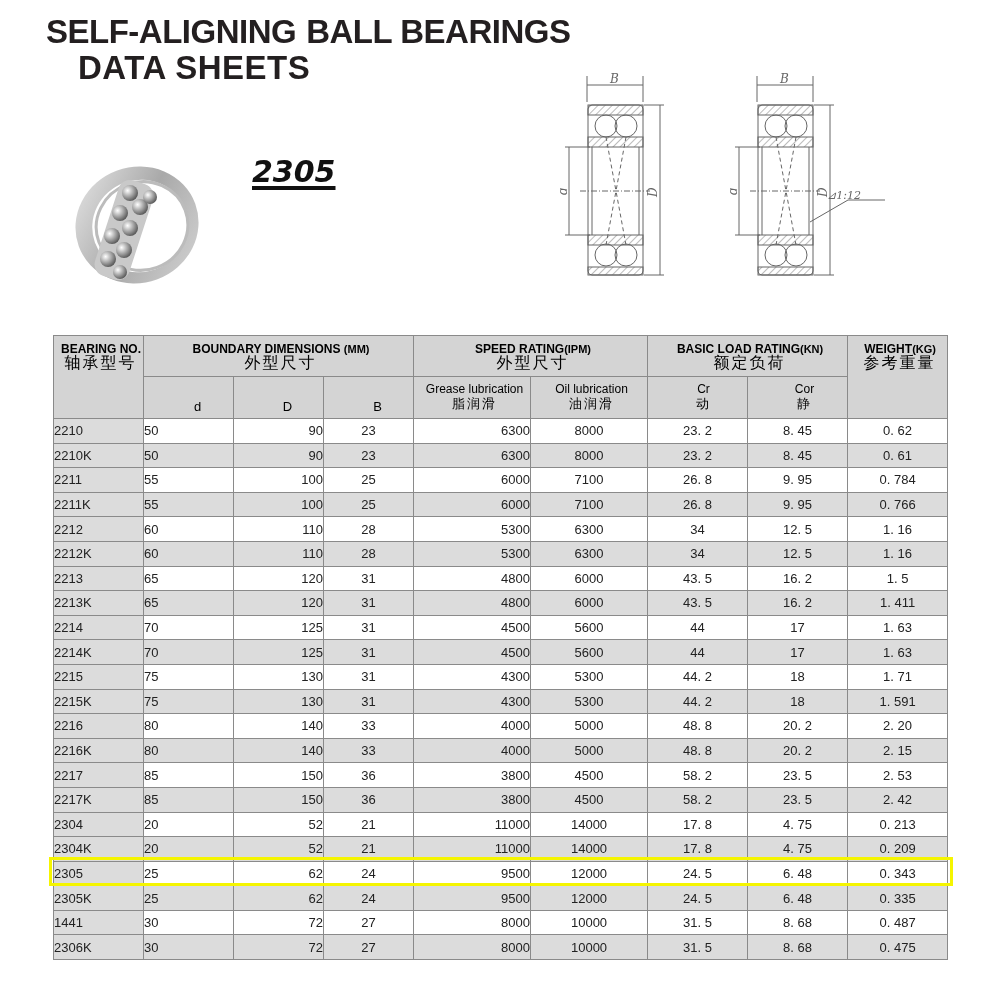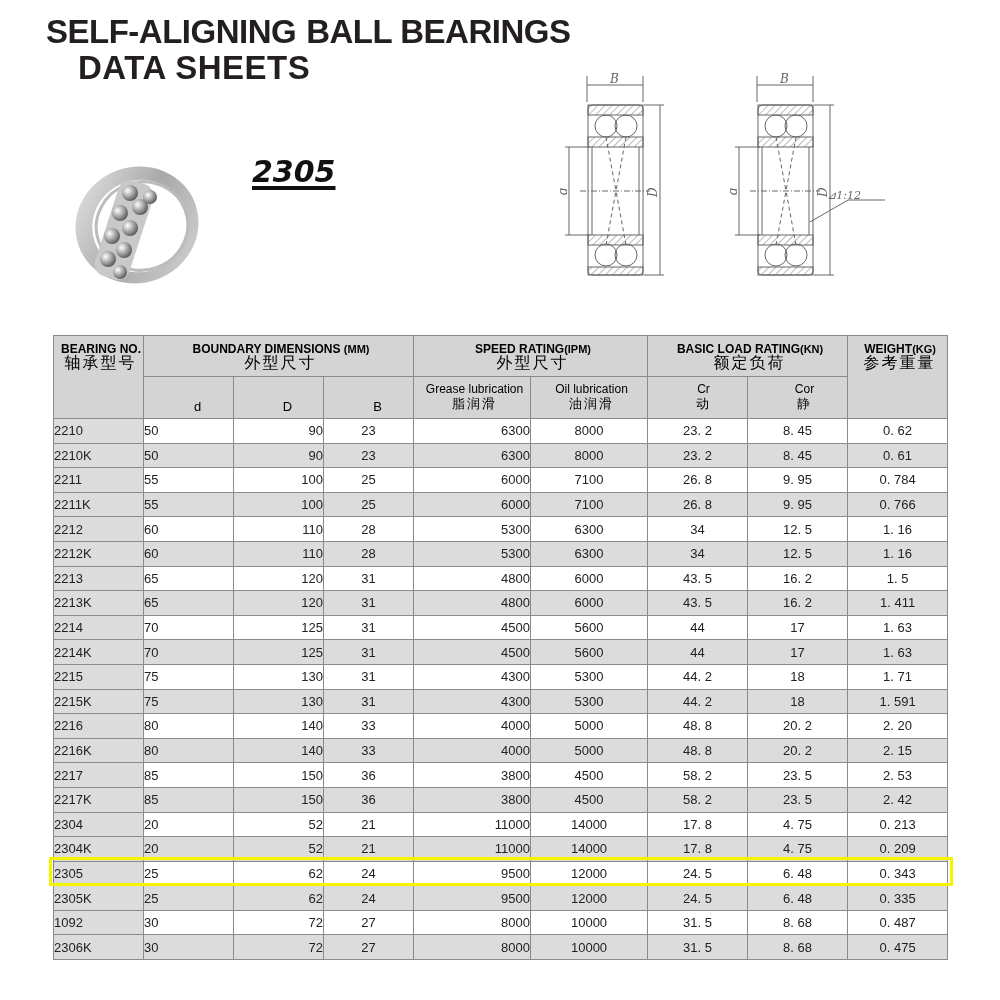--- a/index.html
+++ b/index.html
@@ -438,21 +438,21 @@
         <td class="c-d">25</td>
         <td class="c-D">62</td>
         <td class="c-B">24</td>
         <td class="c-grease">9500</td>
         <td class="c-oil">12000</td>
         <td class="c-cr">24. 5</td>
         <td class="c-cor">6. 48</td>
         <td class="c-wt">0. 335</td>
       </tr>
       <tr>
-        <td class="col-no">1092</td>
+        <td class="col-no">1441</td>
         <td class="c-d">30</td>
         <td class="c-D">72</td>
         <td class="c-B">27</td>
         <td class="c-grease">8000</td>
         <td class="c-oil">10000</td>
         <td class="c-cr">31. 5</td>
         <td class="c-cor">8. 68</td>
         <td class="c-wt">0. 487</td>
       </tr>
       <tr>

